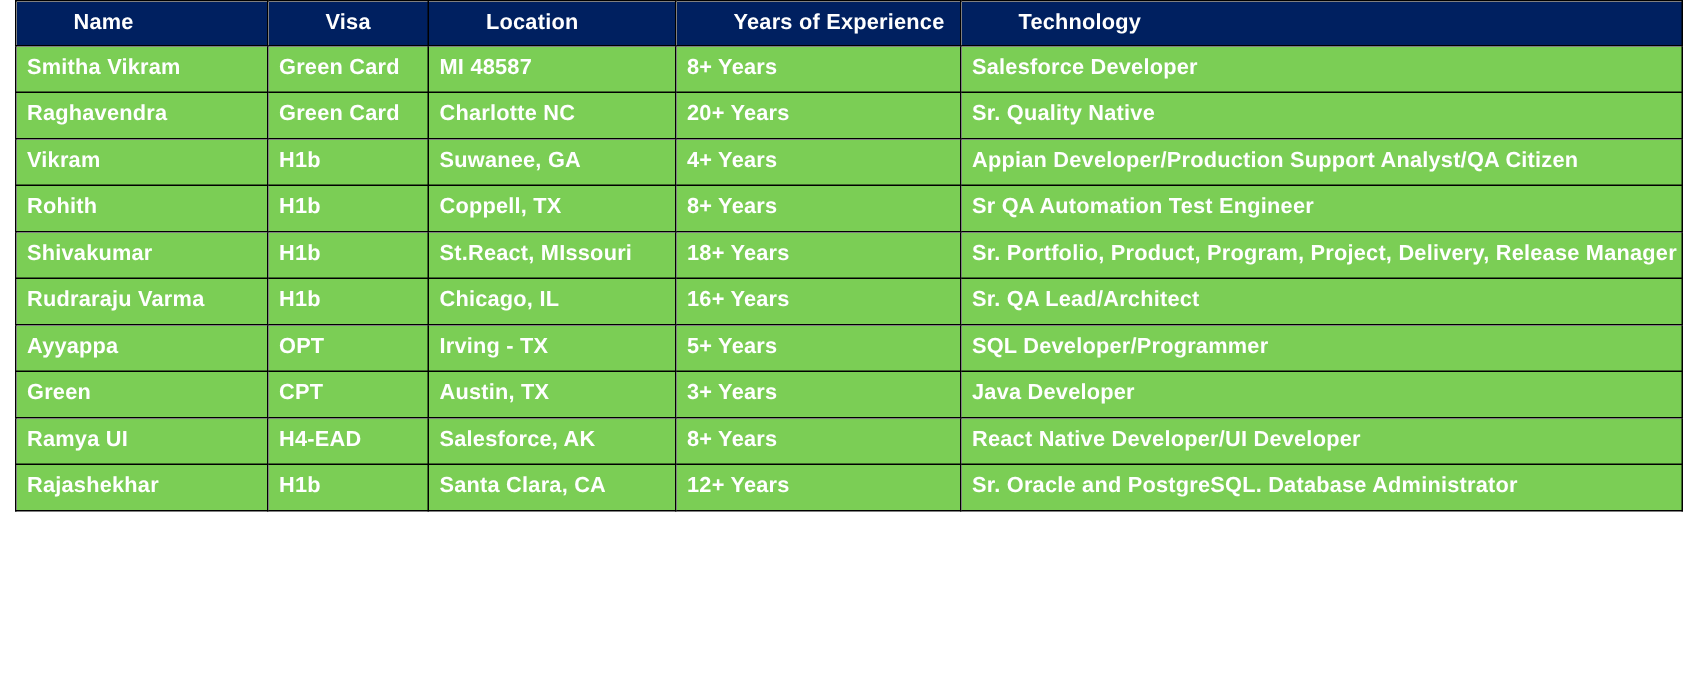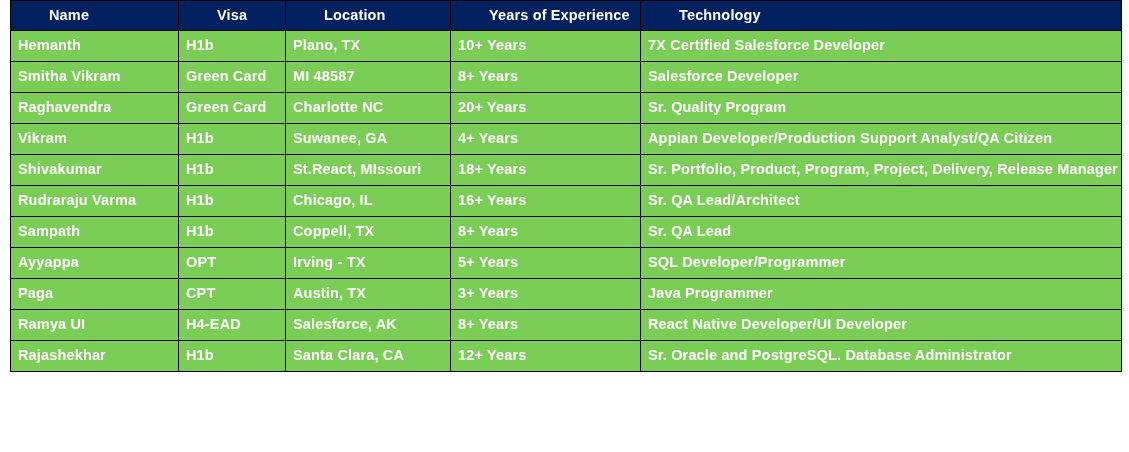--- a/index.html
+++ b/index.html
@@ -70,81 +70,74 @@
       <tr>
         <th>Name</th>
         <th>Visa</th>
         <th>Location</th>
         <th>Years of Experience</th>
         <th>Technology</th>
       </tr>
     </thead>
     <tbody id="table-body">
         <tr>
-          <td>Hemanth</td>
-          <td>H1b</td>
-          <td>Plano, TX</td>
-          <td>10+ Years</td>
-          <td>7X Certified Salesforce Developer</td>
-        </tr>
-        <tr>
           <td>Smitha Vikram</td>
           <td>Green Card</td>
           <td>MI 48587</td>
           <td>8+ Years</td>
           <td>Salesforce Developer</td>
         </tr>
         <tr>
           <td>Raghavendra</td>
           <td>Green Card</td>
           <td>Charlotte NC</td>
           <td>20+ Years</td>
-          <td>Sr. Quality Program</td>
+          <td>Sr. Quality Native</td>
         </tr>
         <tr>
           <td>Vikram</td>
           <td>H1b</td>
           <td>Suwanee, GA</td>
           <td>4+ Years</td>
           <td>Appian Developer/Production Support Analyst/QA Citizen</td>
+        </tr>
+        <tr>
+          <td>Rohith</td>
+          <td>H1b</td>
+          <td>Coppell, TX</td>
+          <td>8+ Years</td>
+          <td>Sr QA Automation Test Engineer</td>
         </tr>
         <tr>
           <td>Shivakumar</td>
           <td>H1b</td>
           <td>St.React, MIssouri</td>
           <td>18+ Years</td>
           <td>Sr. Portfolio, Product, Program, Project, Delivery, Release Manager</td>
         </tr>
         <tr>
           <td>Rudraraju Varma</td>
           <td>H1b</td>
           <td>Chicago, IL</td>
           <td>16+ Years</td>
           <td>Sr. QA Lead/Architect</td>
         </tr>
         <tr>
-          <td>Sampath</td>
-          <td>H1b</td>
-          <td>Coppell, TX</td>
-          <td>8+ Years</td>
-          <td>Sr. QA Lead</td>
-        </tr>
-        <tr>
           <td>Ayyappa</td>
           <td>OPT</td>
           <td>Irving - TX</td>
           <td>5+ Years</td>
           <td>SQL Developer/Programmer</td>
         </tr>
         <tr>
-          <td>Paga</td>
+          <td>Green</td>
           <td>CPT</td>
           <td>Austin, TX</td>
           <td>3+ Years</td>
-          <td>Java Programmer</td>
+          <td>Java Developer</td>
         </tr>
         <tr>
           <td>Ramya UI</td>
           <td>H4-EAD</td>
           <td>Salesforce, AK</td>
           <td>8+ Years</td>
           <td>React Native Developer/UI Developer</td>
         </tr>
         <tr>
           <td>Rajashekhar</td>

